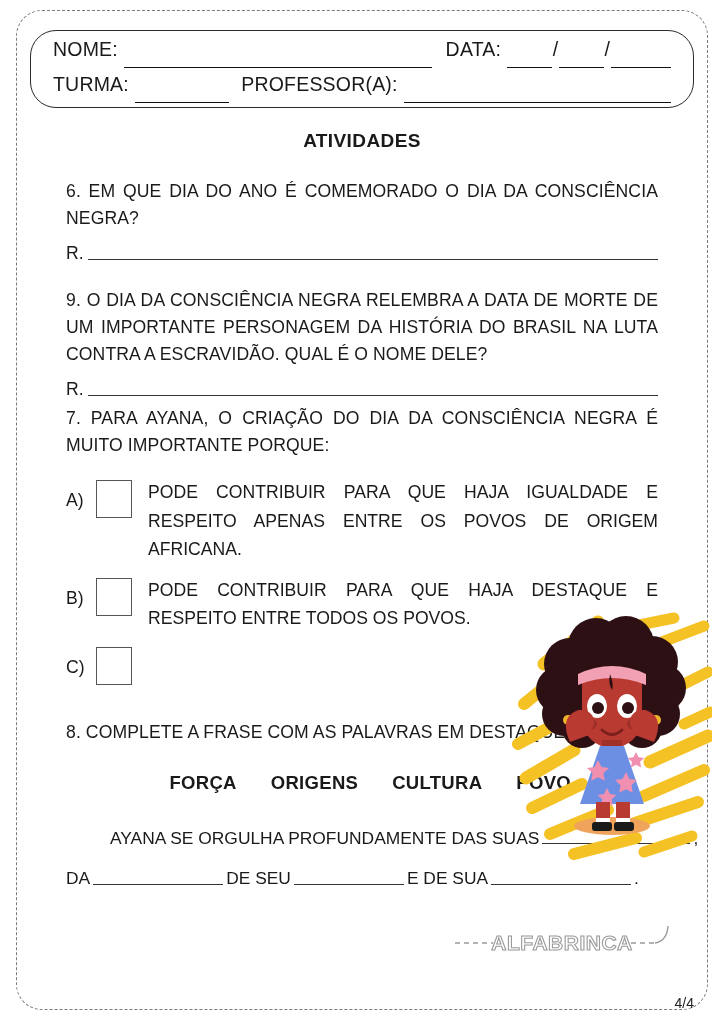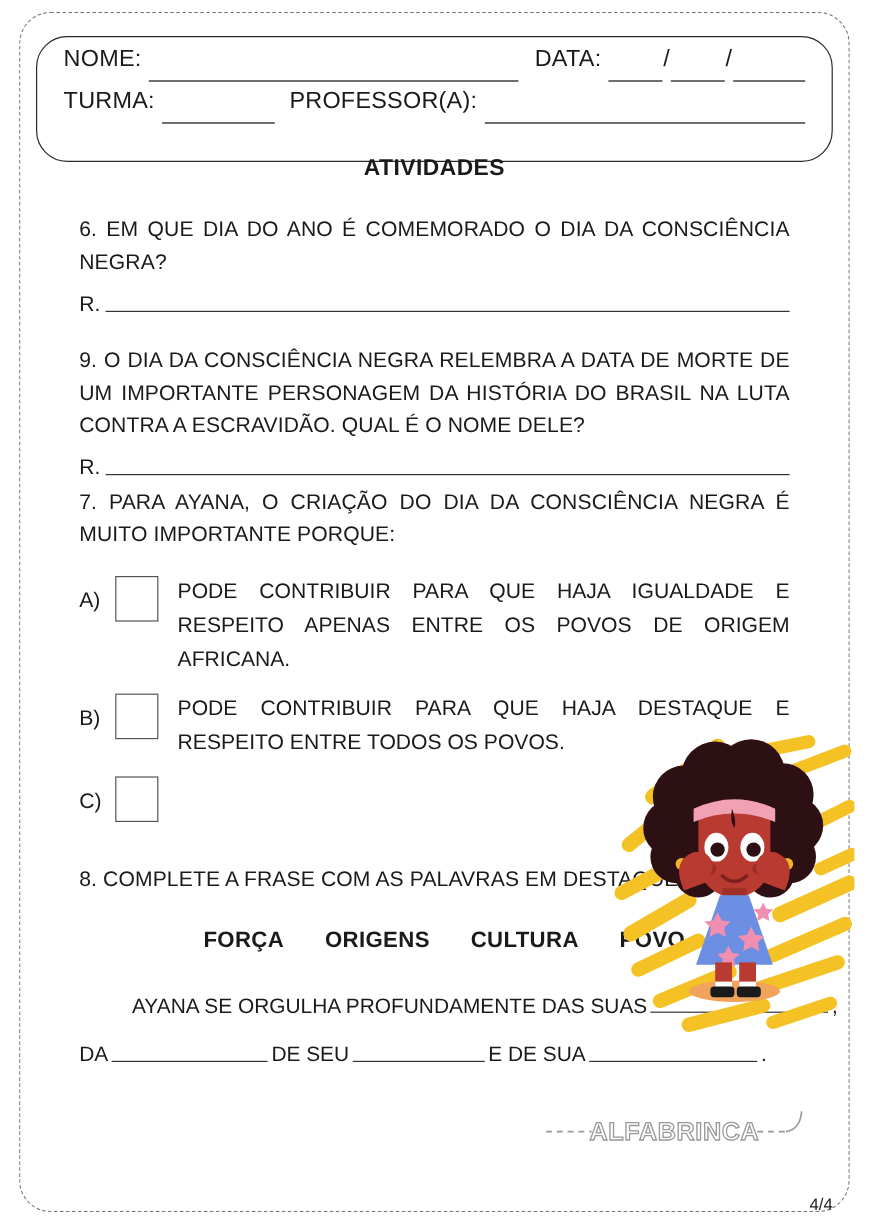--- a/index.html
+++ b/index.html
@@ -27,21 +27,21 @@
     border-radius: 26px;
     box-sizing: border-box;
   }
 
   
   .header-box {
     position: absolute;
     left: 30px;
     top: 30px;
     width: 664px;
-    height: 105px;
+    height: 78px;
     border: 1.8px solid #2a2a2a;
     border-radius: 26px;
     box-sizing: border-box;
     padding: 7px 22px 0 22px;
   }
   .hdr-row {
     display: flex;
     align-items: baseline;
     height: 35px;
     white-space: nowrap;

